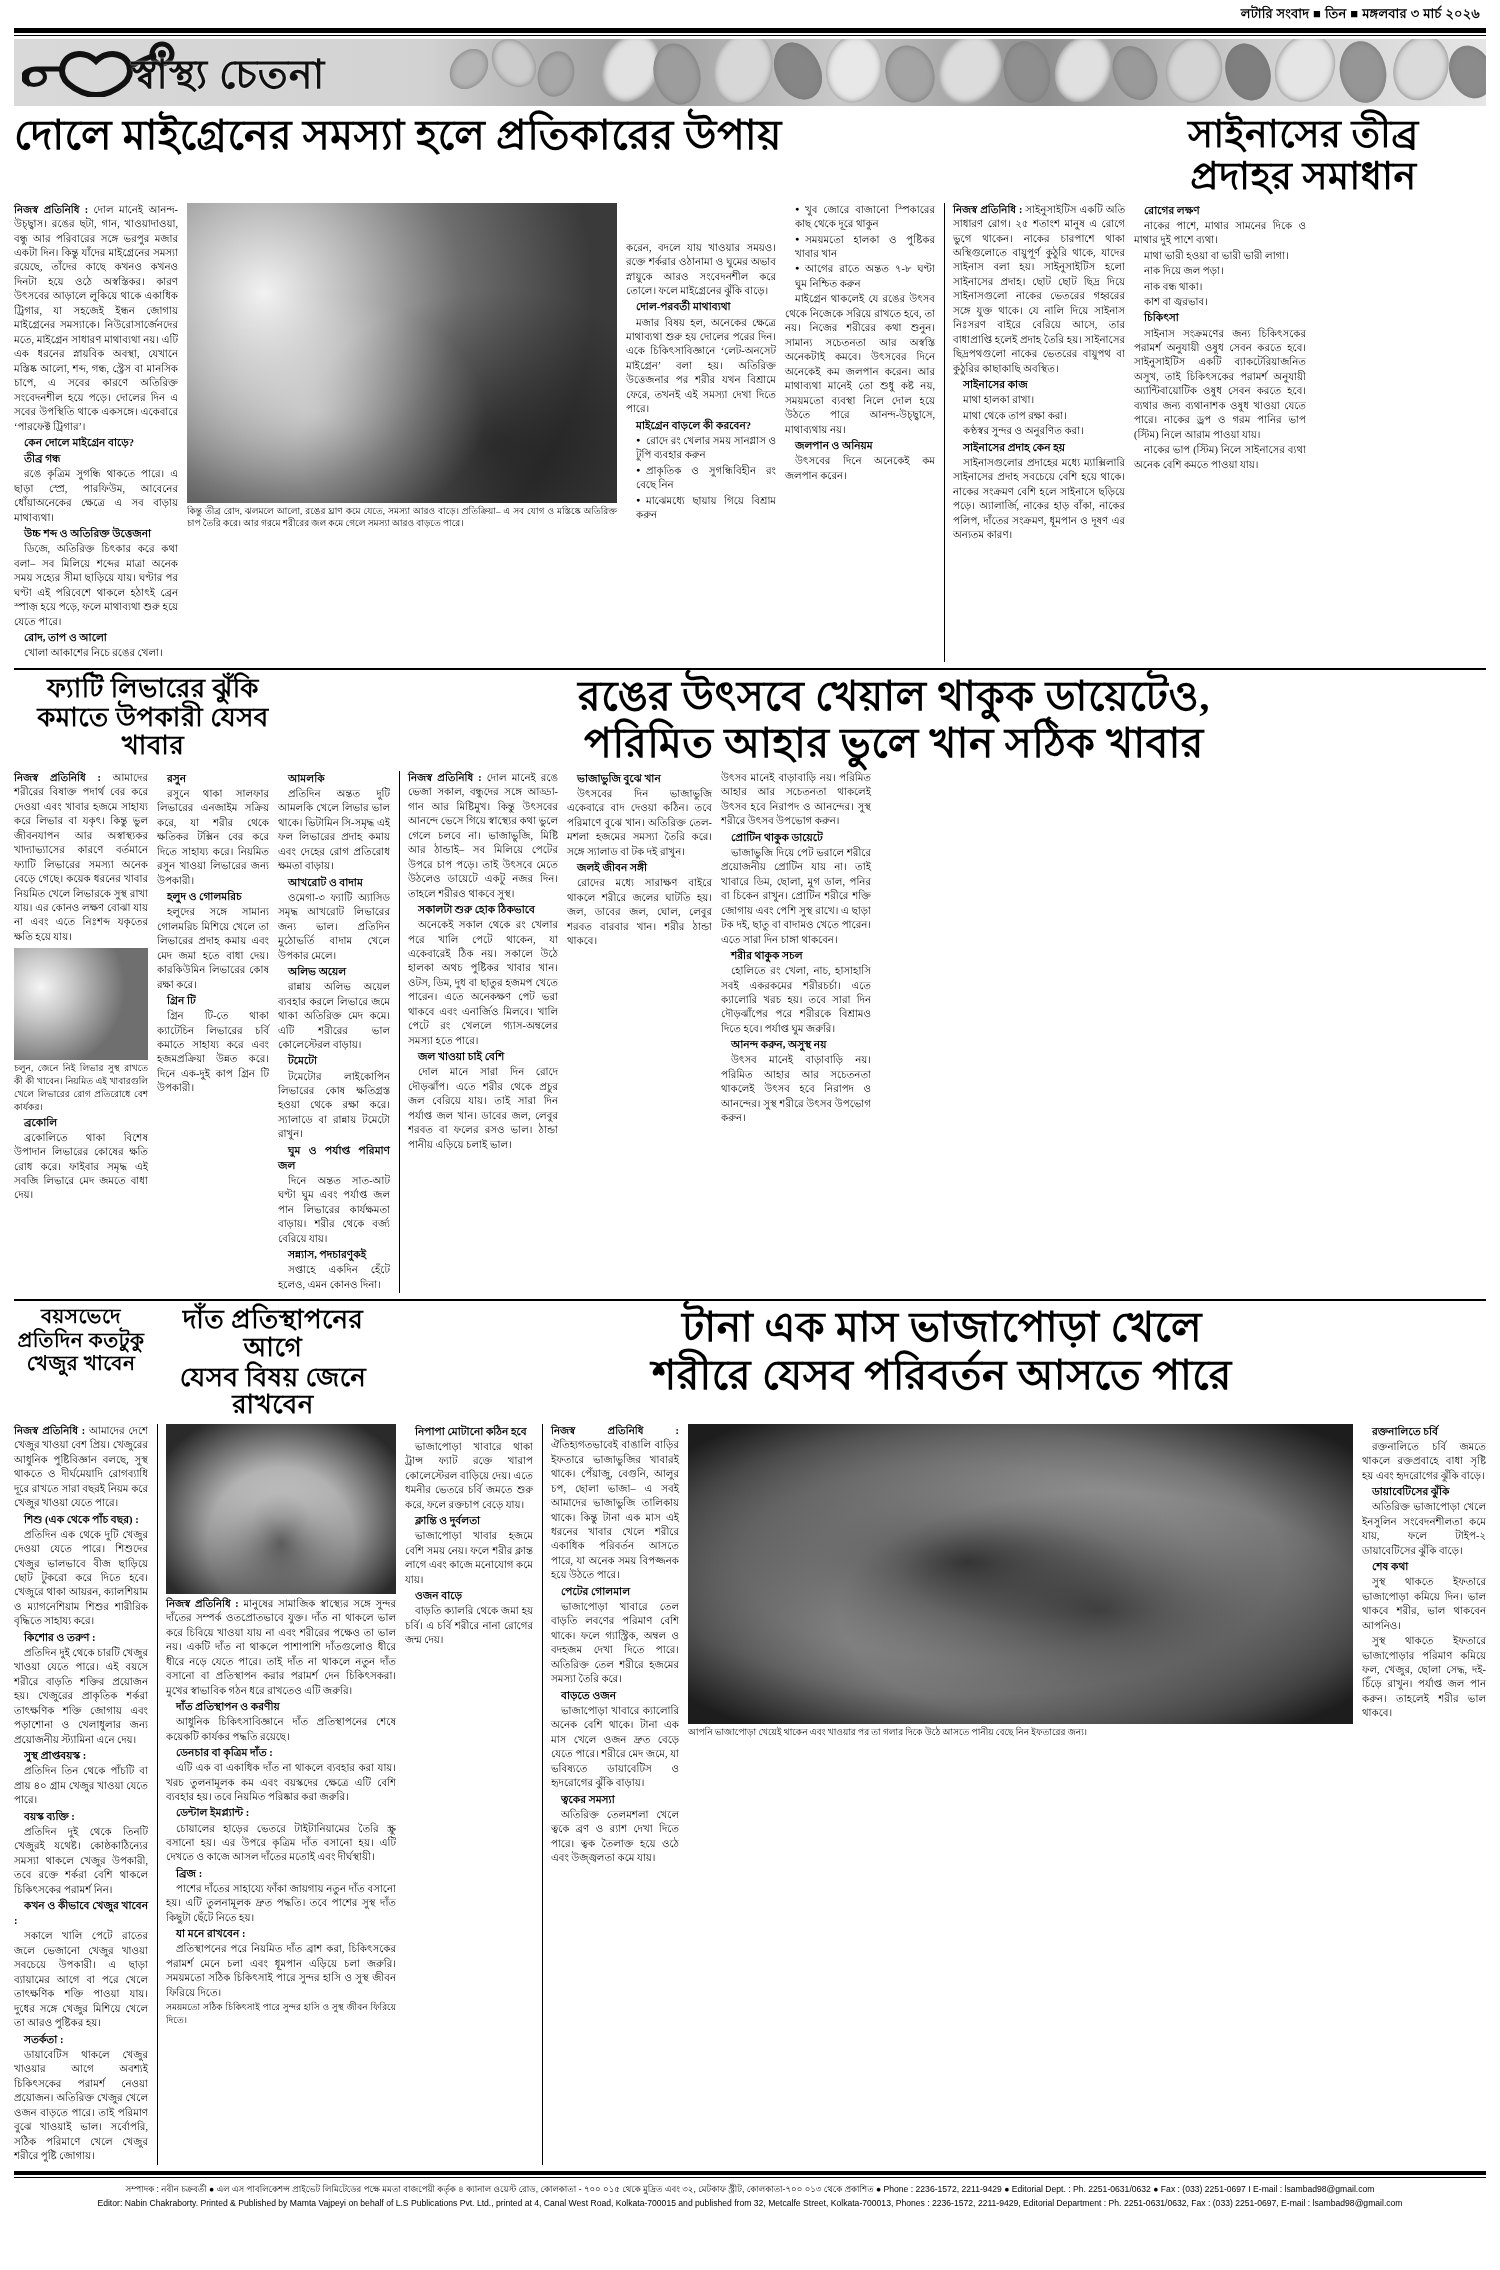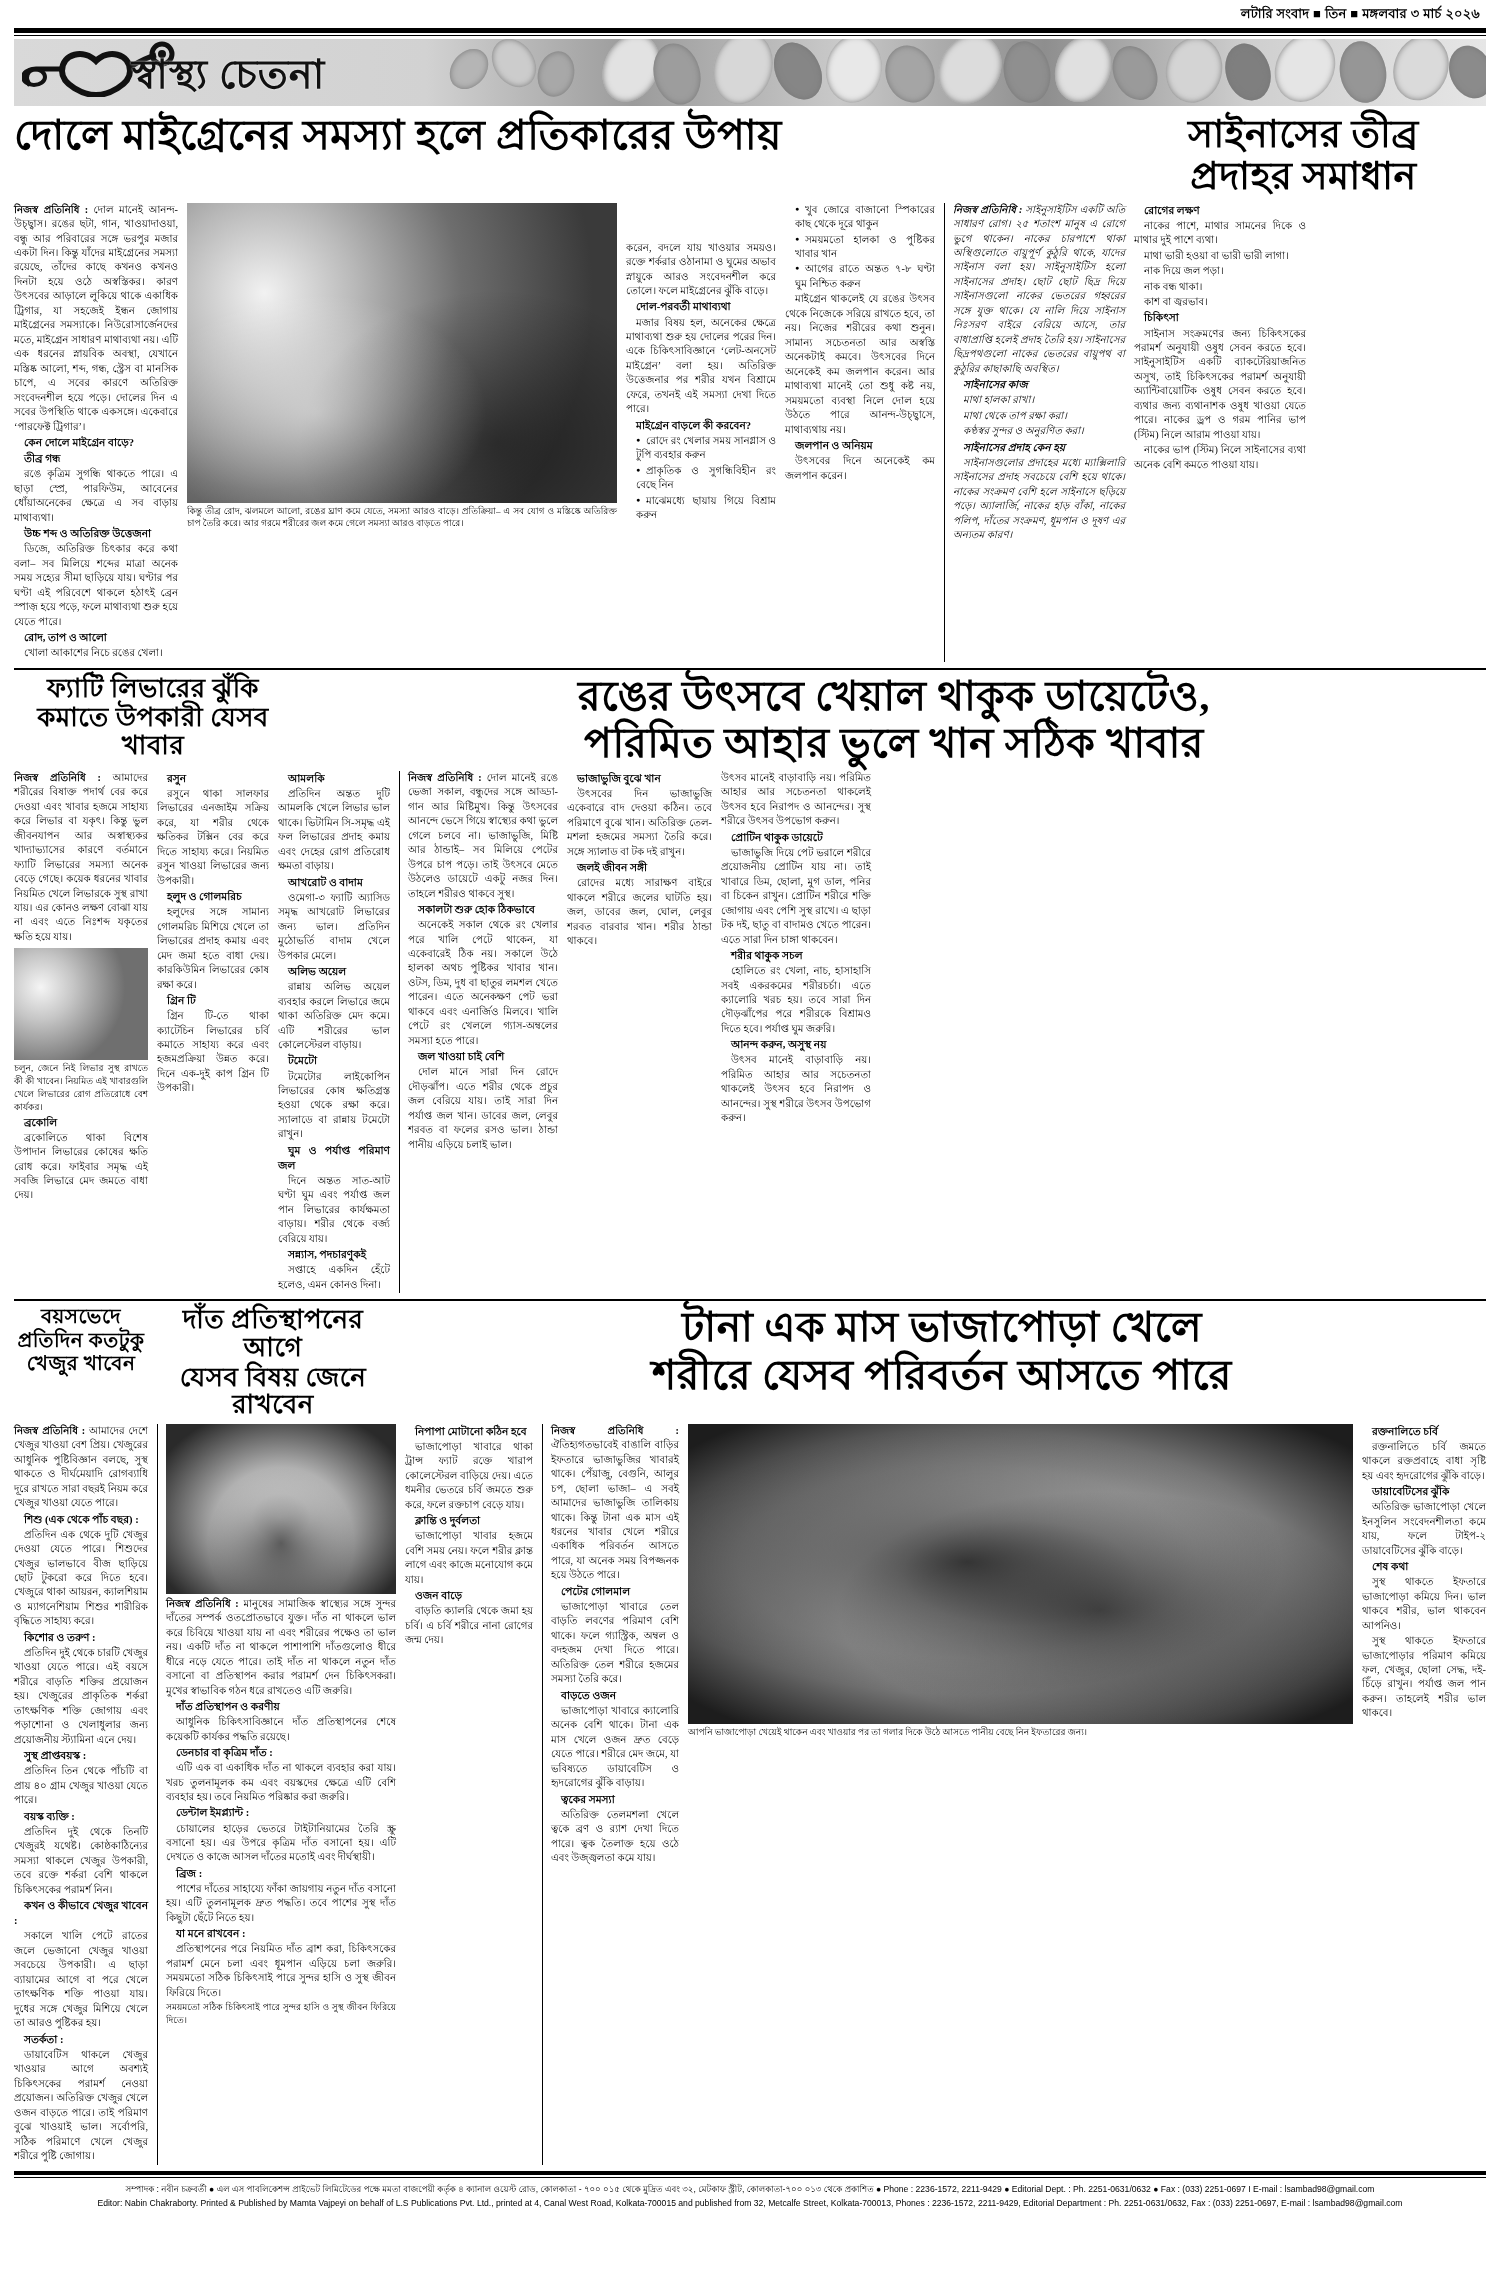--- a/index.html
+++ b/index.html
@@ -153,21 +153,21 @@
 
     <div style="flex:0 0 150px;" class="body">
       <p class="bullet">খুব জোরে বাজানো স্পিকারের কাছ থেকে দূরে থাকুন</p>
       <p class="bullet">সময়মতো হালকা ও পুষ্টিকর খাবার খান</p>
       <p class="bullet">আগের রাতে অন্তত ৭-৮ ঘণ্টা ঘুম নিশ্চিত করুন</p>
       <p>মাইগ্রেন থাকলেই যে রঙের উৎসব থেকে নিজেকে সরিয়ে রাখতে হবে, তা নয়। নিজের শরীরের কথা শুনুন। সামান্য সচেতনতা আর অস্বস্তি অনেকটাই কমবে। উৎসবের দিনে অনেকেই কম জলপান করেন। আর মাথাব্যথা মানেই তো শুধু কষ্ট নয়, সময়মতো ব্যবস্থা নিলে দোল হয়ে উঠতে পারে আনন্দ-উচ্ছ্বাসে, মাথাব্যথায় নয়।</p>
       <p class="subh">জলপান ও অনিয়ম</p>
       <p>উৎসবের দিনে অনেকেই কম জলপান করেন।</p>
     </div>
 
-    <div style="flex:0 0 172px;font-style:italic;" class="body vline">
+    <div style="flex:0 0 172px;" class="body vline">
       <p class="noind"><span class="lead">নিজস্ব প্রতিনিধি :</span>
         <span>সাইনুসাইটিস একটি অতি সাধারণ রোগ। ২৫ শতাংশ মানুষ এ রোগে ভুগে থাকেন। নাকের চারপাশে থাকা অস্থিগুলোতে বায়ুপূর্ণ কুঠুরি থাকে, যাদের সাইনাস বলা হয়। সাইনুসাইটিস হলো সাইনাসের প্রদাহ। ছোট ছোট ছিদ্র দিয়ে সাইনাসগুলো নাকের ভেতরের গহ্বরের সঙ্গে যুক্ত থাকে। যে নালি দিয়ে সাইনাস নিঃসরণ বাইরে বেরিয়ে আসে, তার বাধাপ্রাপ্তি হলেই প্রদাহ তৈরি হয়। সাইনাসের ছিদ্রপথগুলো নাকের ভেতরের বায়ুপথ বা কুঠুরির কাছাকাছি অবস্থিত।</span></p>
       <p class="subh">সাইনাসের কাজ</p>
       <p>মাথা হালকা রাখা।</p>
       <p>মাথা থেকে তাপ রক্ষা করা।</p>
       <p>কণ্ঠস্বর সুন্দর ও অনুরণিত করা।</p>
       <p class="subh">সাইনাসের প্রদাহ কেন হয়</p>
       <p>সাইনাসগুলোর প্রদাহের মধ্যে ম্যাক্সিলারি সাইনাসের প্রদাহ সবচেয়ে বেশি হয়ে থাকে। নাকের সংক্রমণ বেশি হলে সাইনাসে ছড়িয়ে পড়ে। অ্যালার্জি, নাকের হাড় বাঁকা, নাকের পলিপ, দাঁতের সংক্রমণ, ধূমপান ও দূষণ এর অন্যতম কারণ।</p>
     </div>
 
@@ -235,21 +235,21 @@
       <p class="subh-l">ঘুম ও পর্যাপ্ত পরিমাণ জল</p>
       <p>দিনে অন্তত সাত-আট ঘণ্টা ঘুম এবং পর্যাপ্ত জল পান লিভারের কার্যক্ষমতা বাড়ায়। শরীর থেকে বর্জ্য বেরিয়ে যায়।</p>
       <p class="subh-l">সন্ন্যাস, পদচারণুকই</p>
       <p>সপ্তাহে একদিন হেঁটে হলেও, এমন কোনও দিনা।</p>
     </div>
 
     <div style="flex:0 0 150px;" class="body vline">
       <p class="noind"><span class="lead">নিজস্ব প্রতিনিধি :</span>
         <span>দোল মানেই রঙে ভেজা সকাল, বন্ধুদের সঙ্গে আড্ডা-গান আর মিষ্টিমুখ। কিন্তু উৎসবের আনন্দে ভেসে গিয়ে স্বাস্থ্যের কথা ভুলে গেলে চলবে না। ভাজাভুজি, মিষ্টি আর ঠান্ডাই– সব মিলিয়ে পেটের উপরে চাপ পড়ে। তাই উৎসবে মেতে উঠলেও ডায়েটে একটু নজর দিন। তাহলে শরীরও থাকবে সুস্থ।</span></p>
       <p class="subh">সকালটা শুরু হোক ঠিকভাবে</p>
-      <p>অনেকেই সকাল থেকে রং খেলার পরে খালি পেটে থাকেন, যা একেবারেই ঠিক নয়। সকালে উঠে হালকা অথচ পুষ্টিকর খাবার খান। ওটস, ডিম, দুধ বা ছাতুর লমশল খেতে পারেন। এতে অনেকক্ষণ পেট ভরা থাকবে এবং এনার্জিও মিলবে। খালি পেটে রং খেললে গ্যাস-অম্বলের সমস্যা হতে পারে।</p>
+      <p>অনেকেই সকাল থেকে রং খেলার পরে খালি পেটে থাকেন, যা একেবারেই ঠিক নয়। সকালে উঠে হালকা অথচ পুষ্টিকর খাবার খান। ওটস, ডিম, দুধ বা ছাতুর হজমপ খেতে পারেন। এতে অনেকক্ষণ পেট ভরা থাকবে এবং এনার্জিও মিলবে। খালি পেটে রং খেললে গ্যাস-অম্বলের সমস্যা হতে পারে।</p>
       <p class="subh">জল খাওয়া চাই বেশি</p>
       <p>দোল মানে সারা দিন রোদে দৌড়ঝাঁপ। এতে শরীর থেকে প্রচুর জল বেরিয়ে যায়। তাই সারা দিন পর্যাপ্ত জল খান। ডাবের জল, লেবুর শরবত বা ফলের রসও ভাল। ঠান্ডা পানীয় এড়িয়ে চলাই ভাল।</p>
     </div>
 
 
     <div style="flex:0 0 145px;" class="body">
       <p class="subh">ভাজাভুজি বুঝে খান</p>
       <p>উৎসবের দিন ভাজাভুজি একেবারে বাদ দেওয়া কঠিন। তবে পরিমাণে বুঝে খান। অতিরিক্ত তেল-মশলা হজমের সমস্যা তৈরি করে। সঙ্গে স্যালাড বা টক দই রাখুন।</p>
       <p class="subh">জলই জীবন সঙ্গী</p>
       <p>রোদের মধ্যে সারাক্ষণ বাইরে থাকলে শরীরে জলের ঘাটতি হয়। জল, ডাবের জল, ঘোল, লেবুর শরবত বারবার খান। শরীর ঠান্ডা থাকবে।</p>

